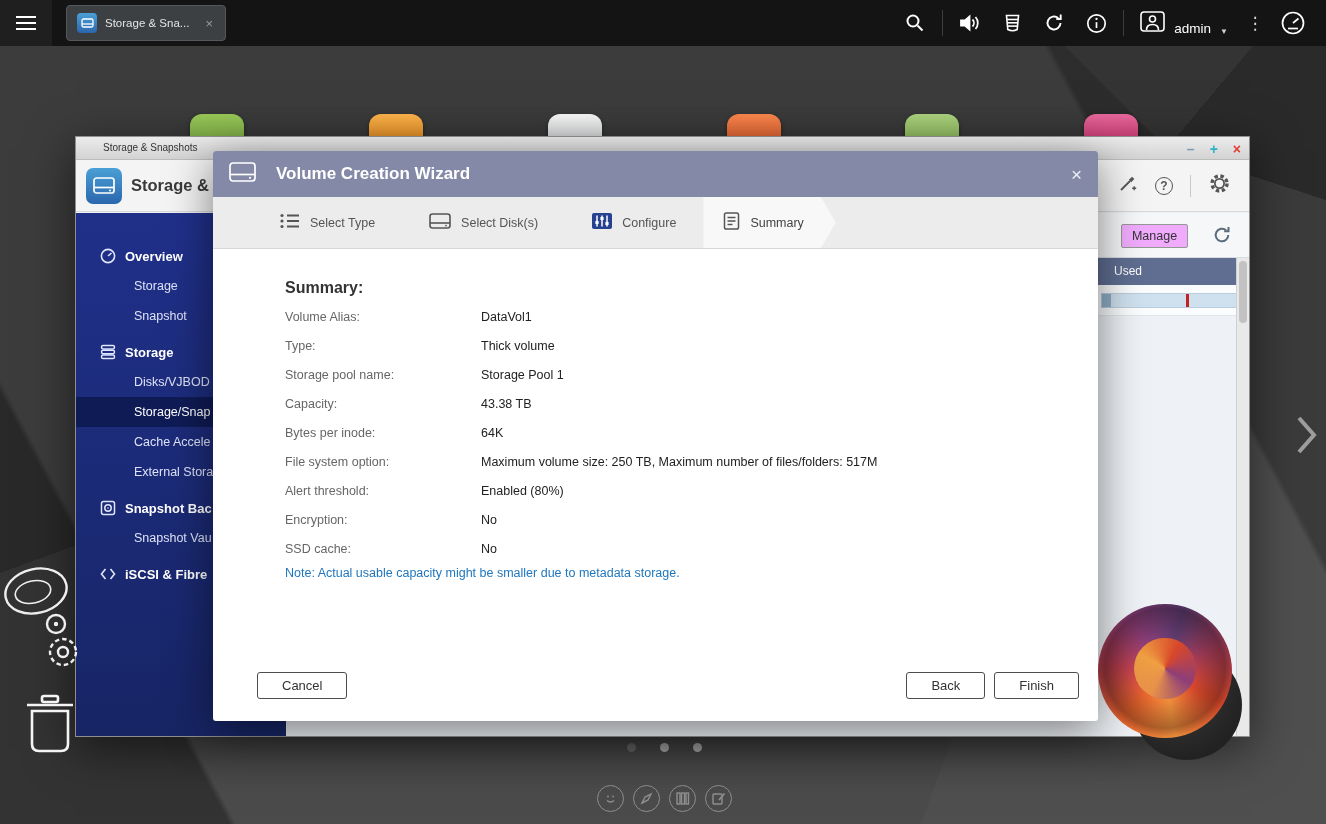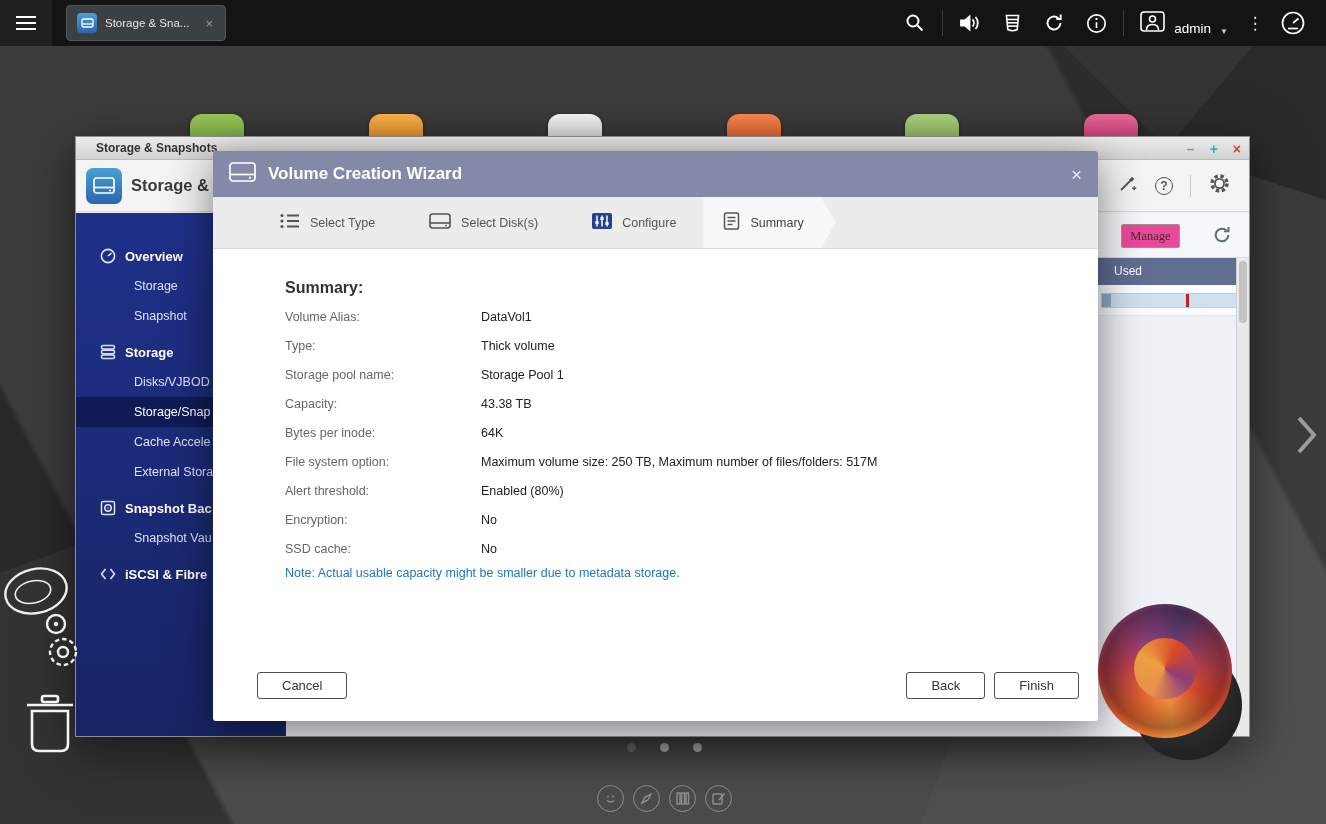--- a/index.html
+++ b/index.html
@@ -49,21 +49,21 @@
       conic-gradient(from 120deg, #d8472a, #ef8f3c, #e8632e, #c44252, #8e3e78, #5c3a6e, #a43b55, #d8472a);}
   .swirl .main::after{content:"";position:absolute;left:27%;top:25%;width:46%;height:46%;border-radius:50%;
     background:conic-gradient(from 300deg, #f0a043, #d8472a, #8e3e78, #e8924a, #f0a043);}
   .next-chevron{position:absolute;left:1296px;top:415px;z-index:2;cursor:pointer;}
 
   
   .window{position:absolute;left:75px;top:136px;width:1175px;height:601px;z-index:5;
     background:#eef1f5;border:1px solid #8f8f8f;box-shadow:0 12px 45px rgba(0,0,0,.55);}
   .win-titlebar{position:relative;height:23px;background:linear-gradient(#ececec,#d3d3d3);
     border-bottom:1px solid #bdbdbd;}
-  .win-titlebar .wt{font-size:12px;color:#333;line-height:22px;padding-left:20px;font-weight:bold;}
+  .win-titlebar .wt{font-size:10px;color:#333;line-height:22px;padding-left:27px;}
   .win-ctrls{position:absolute;right:8px;top:0;height:23px;display:flex;gap:15px;align-items:center;
     font-weight:bold;font-size:14px;}
   .wc-min{color:#7f9bb3;cursor:pointer;}
   .wc-max{color:#29b2c8;cursor:pointer;}
   .wc-close{color:#e03c31;cursor:pointer;}
   .win-header{position:relative;height:52px;background:#f4f4f4;border-bottom:1px solid #d9d9d9;
     display:flex;align-items:center;padding-left:10px;gap:9px;}
   .app-icon{width:36px;height:36px;border-radius:7px;
     background:linear-gradient(180deg,#4aa0d6,#2b66ad);display:flex;align-items:center;justify-content:center;}
   .win-app-title{font-size:16.5px;font-weight:bold;color:#3a3a3a;white-space:nowrap;}
@@ -77,38 +77,38 @@
   .sidebar{width:210px;background:linear-gradient(#20308a,#172565);padding-top:22px;color:#e8ecfb;flex:none;}
   .sb-item{height:30px;display:flex;align-items:center;cursor:pointer;white-space:nowrap;overflow:hidden;}
   .sb-item.header{padding-left:23px;gap:9px;font-size:13px;font-weight:bold;margin-top:6px;color:#fff;}
   .sb-item.sub{padding-left:58px;font-size:12.5px;color:#dde3f8;}
   .sb-item.selected{background:#0f1b55;color:#fff;}
   .sb-ic{width:17px;display:flex;justify-content:center;}
 
   
   .content{position:relative;flex:1;background:#eef1f5;overflow:hidden;}
   .c-toolbar{position:absolute;left:0;right:0;top:0;height:45px;background:#f6f7f8;border-bottom:1px solid #d8dbe0;}
-  .manage-btn{position:absolute;left:835px;top:11px;width:59px;height:24px;background:#ec4899;
+  .manage-btn{position:absolute;left:835px;top:11px;width:67px;height:24px;background:#f0abfc;
     border:1px solid #979797;border-radius:2px;font-size:12.5px;color:#333;text-align:center;
-    line-height:22px;cursor:pointer;font-family:Liberation Serif, serif;}
+    line-height:22px;cursor:pointer;}
   .refresh-btn{position:absolute;left:926px;top:12px;cursor:pointer;}
   .c-thead{position:absolute;left:0;right:13px;top:45px;height:27px;background:#5f6e91;}
   .c-thead .used{position:absolute;left:828px;line-height:27px;color:#fff;font-size:12px;}
   .row-strip{position:absolute;left:0;right:13px;top:72px;height:31px;background:#fbfcfe;border-bottom:1px solid #e2e6ea;}
   .cap-bar{position:absolute;left:815px;top:80px;width:137px;height:15px;background:#cfe0ee;border:1px solid #b9cede;}
   .cap-used{position:absolute;left:0;top:0;bottom:0;width:9px;background:#8fafc8;}
   .cap-tick{position:absolute;left:84px;top:0;bottom:0;width:3px;background:#c42222;}
   .c-scroll{position:absolute;right:0;top:45px;bottom:0;width:13px;background:#e9e9e9;border-left:1px solid #d0d0d0;}
   .c-thumb{position:absolute;left:2px;right:2px;top:3px;height:62px;background:#c2c2c2;border-radius:5px;cursor:pointer;}
 
   
   .dialog{position:absolute;left:213px;top:151px;width:885px;height:570px;background:#fff;z-index:20;
     border-radius:3px;box-shadow:0 10px 45px rgba(0,0,0,.5);}
   .dlg-header{height:46px;background:#8489a8;border-radius:3px 3px 0 0;display:flex;align-items:center;
-    padding:0 16px;gap:12px;}
+    padding:0 16px;gap:20px;}
   .dlg-title{color:#fff;font-size:17px;font-weight:bold;}
   .dlg-close{margin-left:auto;color:#eceef5;font-size:19px;cursor:pointer;line-height:1;}
   .dlg-steps{height:52px;background:#ececec;border-bottom:1px solid #d8d8d8;display:flex;align-items:stretch;
     padding-left:40px;}
   .step{display:flex;align-items:center;gap:10px;padding:0 27px;font-size:12.5px;color:#555;cursor:pointer;}
   .step.active{background:#f8f8f8;color:#444;
     clip-path:polygon(0 0, calc(100% - 15px) 0, 100% 50%, calc(100% - 15px) 100%, 0 100%);
     padding:0 32px 0 20px;filter:drop-shadow(1px 0 0 #d4d4d4);}
   .dlg-content{padding:24px 0 0 72px;}
   .dheading{font-weight:bold;color:#333;height:29px;display:flex;align-items:center;font-size:16px;}

